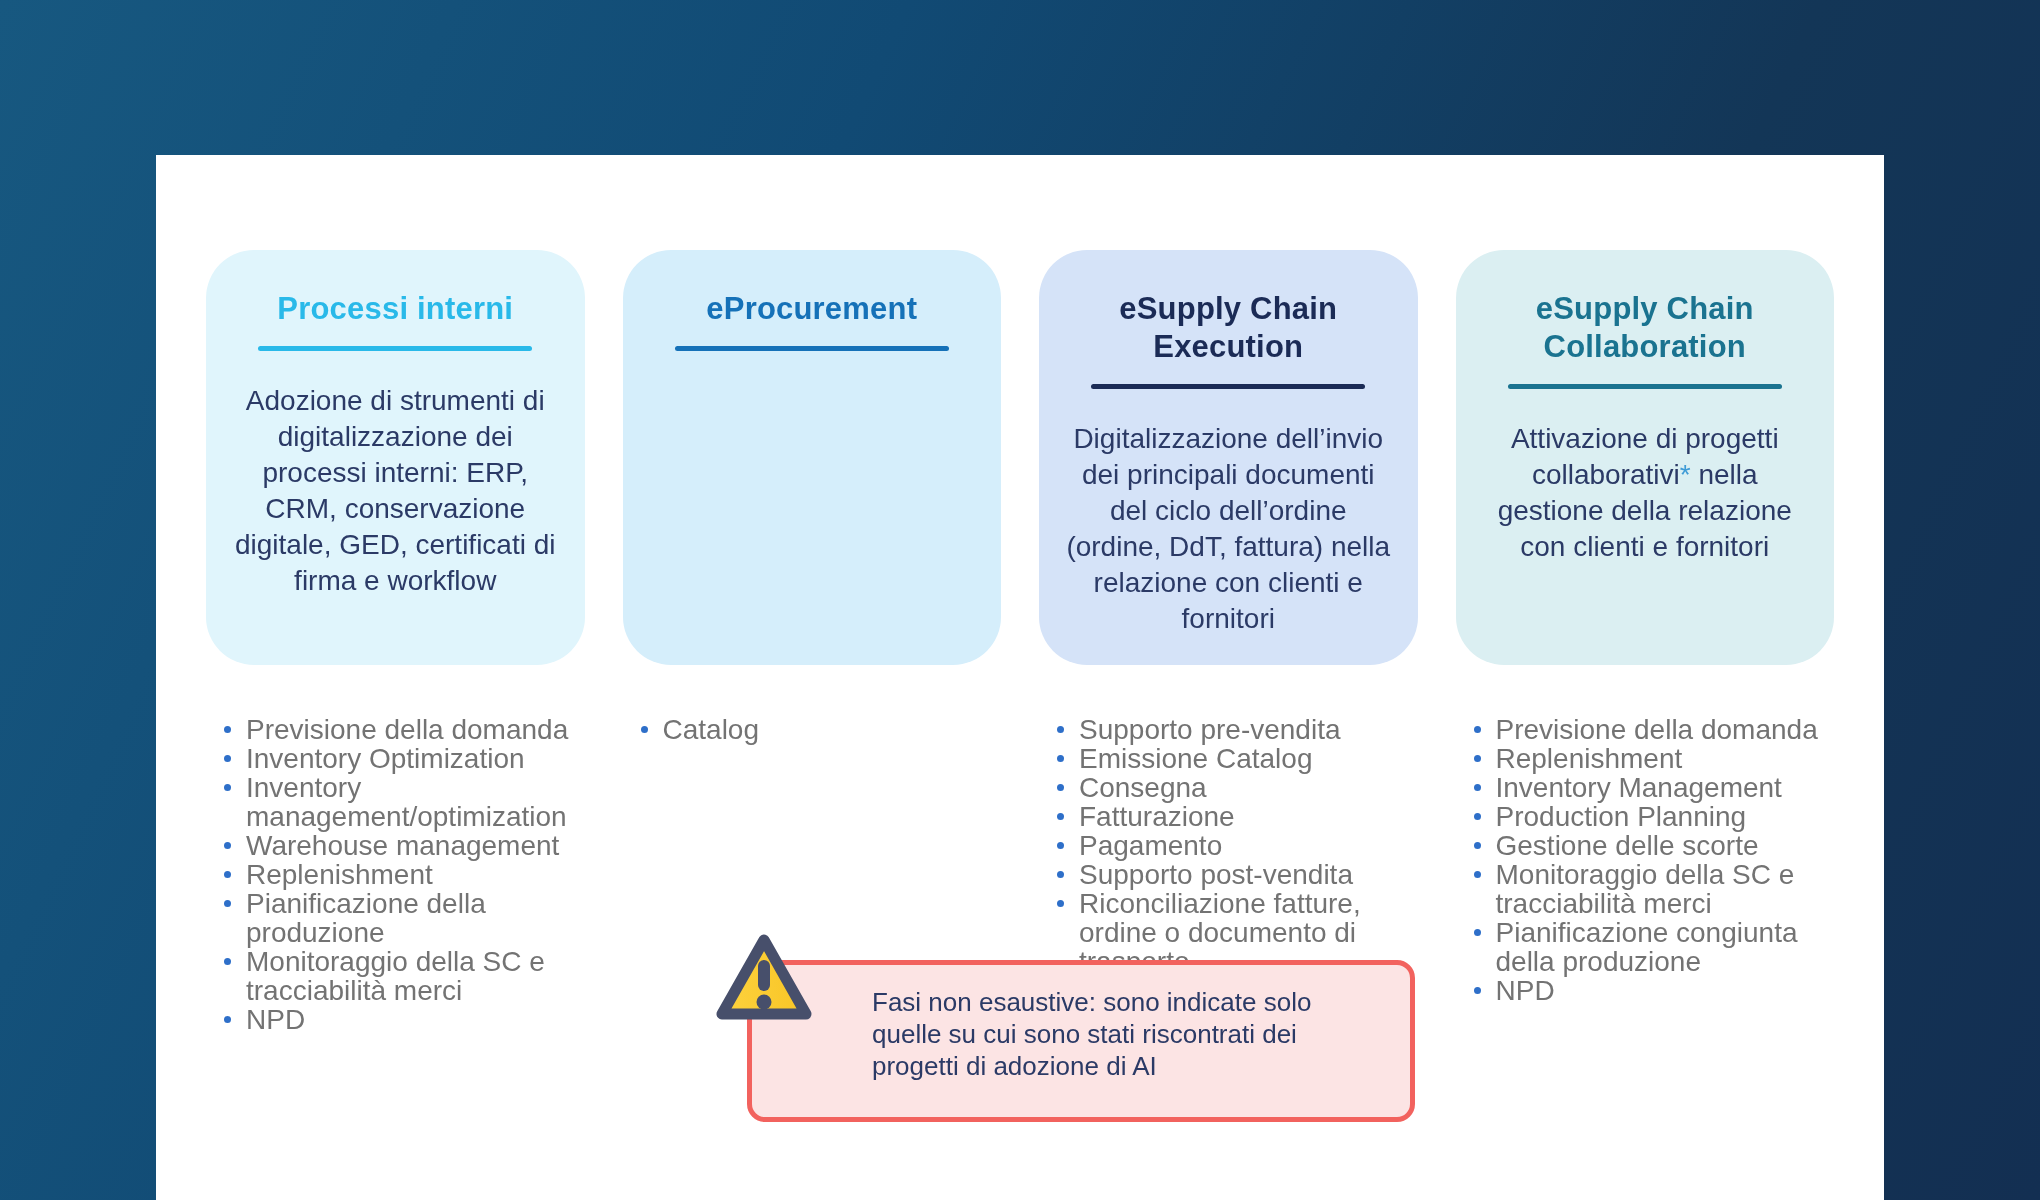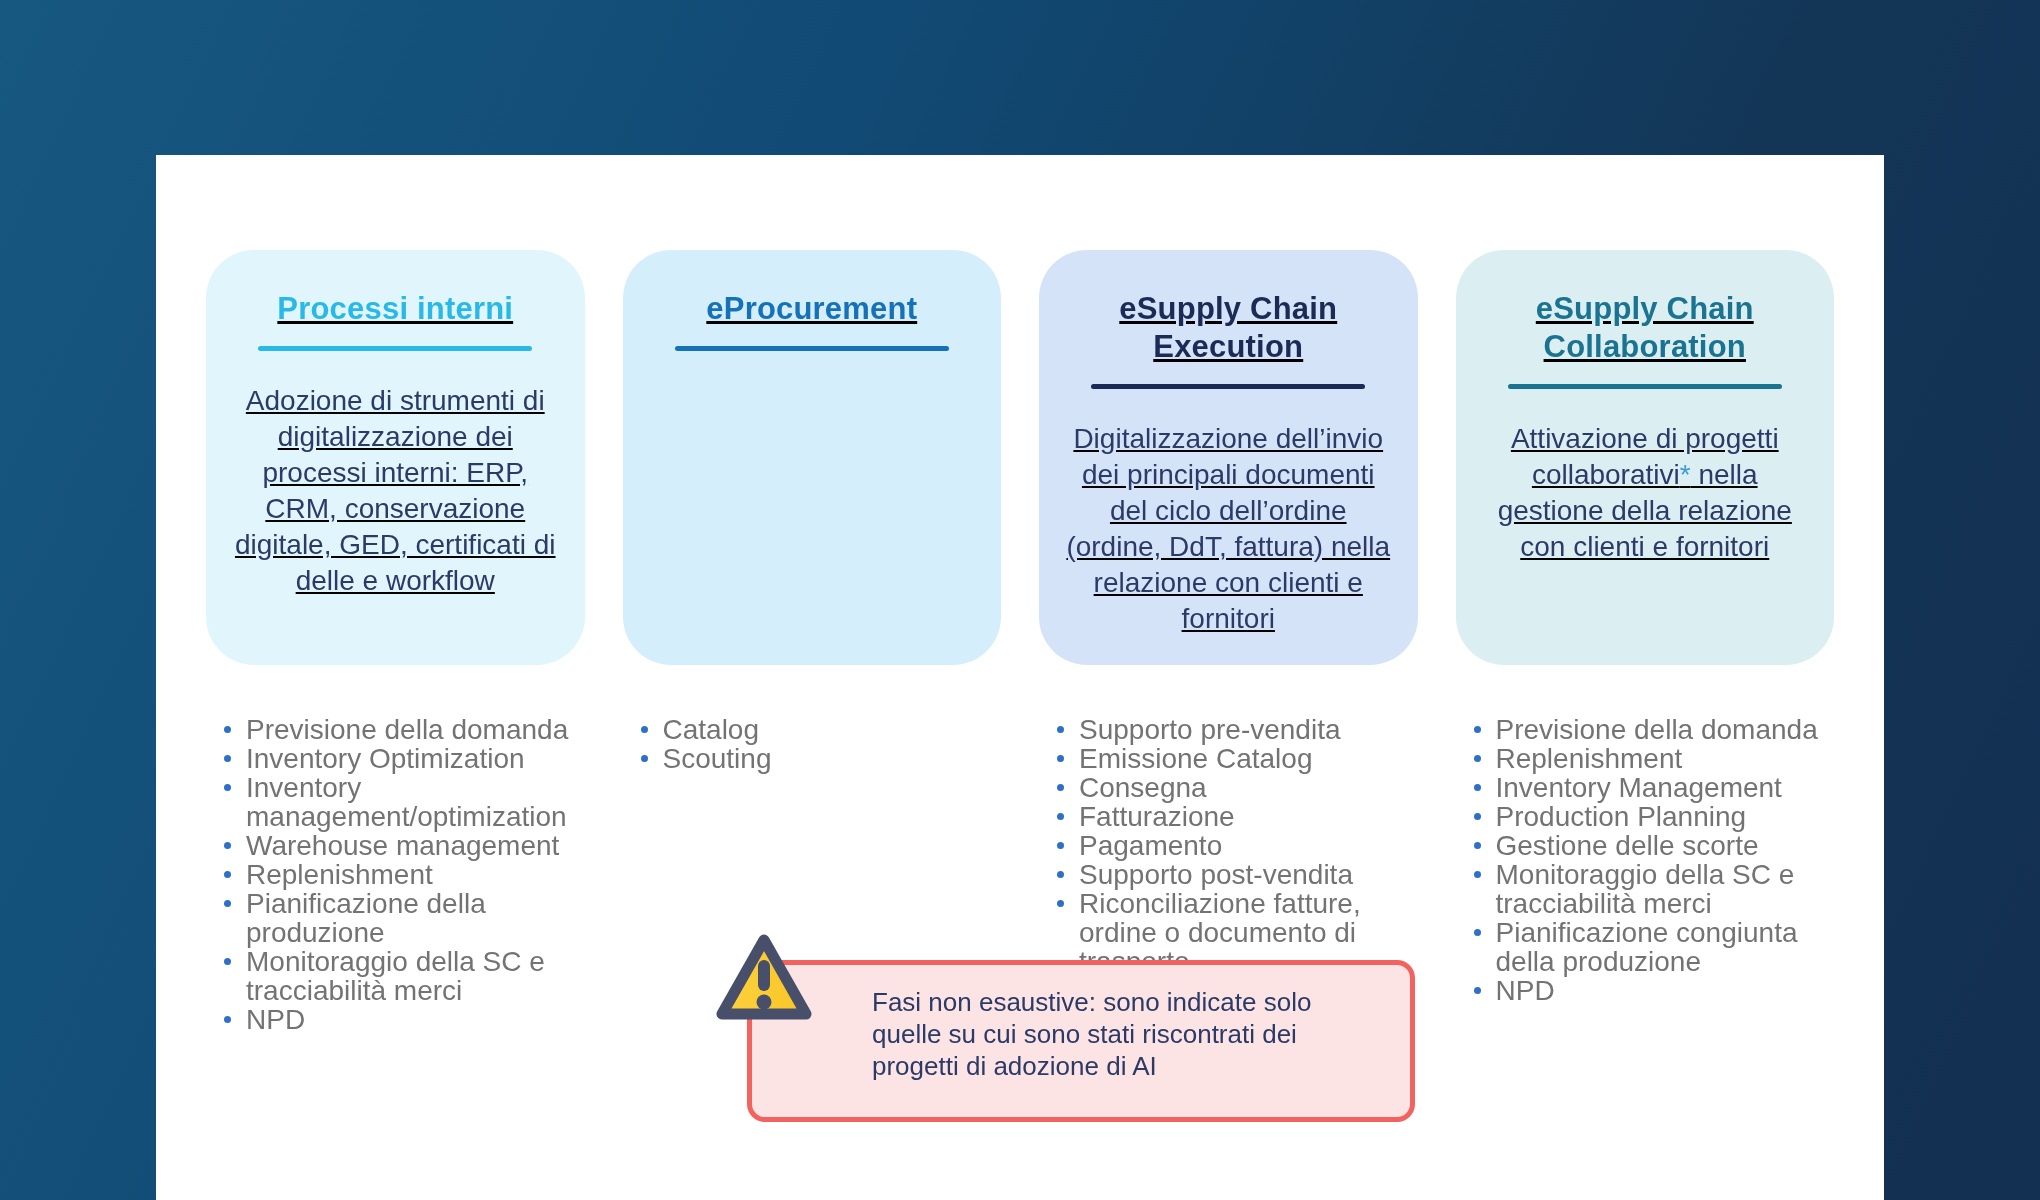--- a/index.html
+++ b/index.html
@@ -14,21 +14,21 @@
   }
   .columns{
     position:absolute;left:0;top:95px;width:100%;
     display:grid;grid-template-columns:repeat(4,1fr);
     column-gap:38px;padding:0 50px;box-sizing:border-box;
   }
   .column{min-width:0;}
   .card{
     background:var(--card-bg,#e0f5fc);
     border-radius:48px;height:415px;box-sizing:border-box;
-    padding:40px 26px 20px 26px;text-align:center;text-decoration:underline;
+    padding:40px 26px 20px 26px;text-align:center;
   }
   .card-title{
     margin:0;font-size:31px;line-height:38px;font-weight:bold;
     color:var(--accent,#29b9e9);letter-spacing:.2px;
   }
   .title-underline{
     height:5px;border-radius:3px;background:var(--accent,#29b9e9);
     width:84%;margin:18px auto 0 auto;
   }
   .card-desc{
@@ -59,42 +59,41 @@
 
 <div id="screen">
   <div class="slide">
 
     <div class="columns">
 
       <section class="column" style="--accent: #29b9e9; --card-bg: #e0f5fc;">
         <div class="card">
           <h2 class="card-title">Processi interni</h2>
           <div class="title-underline"></div>
-          <p class="card-desc">Adozione di strumenti di digitalizzazione dei processi interni: ERP, CRM, conservazione digitale, GED, certificati di delle e workflow</p>
+          <p class="card-desc">Adozione di strumenti di digitalizzazione dei processi interni: ERP, CRM, conservazione digitale, GED, certificati di firma e workflow</p>
         </div>
         <ul class="bullets">
             <li><span class="bullet-dot"></span><span>Previsione della domanda</span></li>
             <li><span class="bullet-dot"></span><span>Inventory Optimization</span></li>
             <li><span class="bullet-dot"></span><span>Inventory management/optimization</span></li>
             <li><span class="bullet-dot"></span><span>Warehouse management</span></li>
             <li><span class="bullet-dot"></span><span>Replenishment</span></li>
             <li><span class="bullet-dot"></span><span>Pianificazione della produzione</span></li>
             <li><span class="bullet-dot"></span><span>Monitoraggio della SC e tracciabilità merci</span></li>
             <li><span class="bullet-dot"></span><span>NPD</span></li>
           </ul>
       </section>
 
       <section class="column" style="--accent: #1571b8; --card-bg: #d5eefb;">
         <div class="card">
           <h2 class="card-title">eProcurement</h2>
           <div class="title-underline"></div>
         </div>
         <ul class="bullets">
             <li><span class="bullet-dot"></span><span>Catalog</span></li>
-            <li><span class="bullet-dot"></span><span>Scouting</span></li>
           </ul>
       </section>
 
       <section class="column" style="--accent: #1b2b56; --card-bg: #d5e3f8;">
         <div class="card">
           <h2 class="card-title">eSupply Chain Execution</h2>
           <div class="title-underline"></div>
           <p class="card-desc">Digitalizzazione dell’invio dei principali documenti del ciclo dell’ordine (ordine, DdT, fattura) nella relazione con clienti e fornitori</p>
         </div>
         <ul class="bullets">

